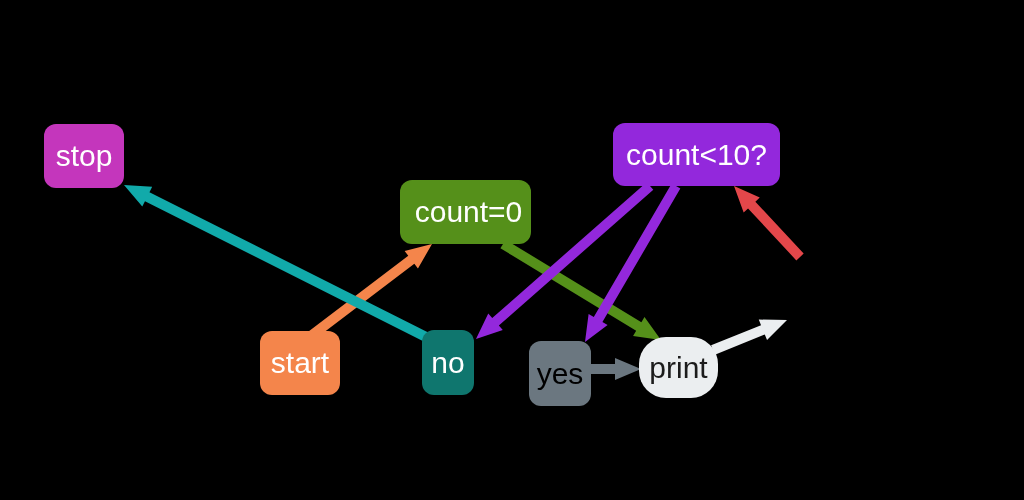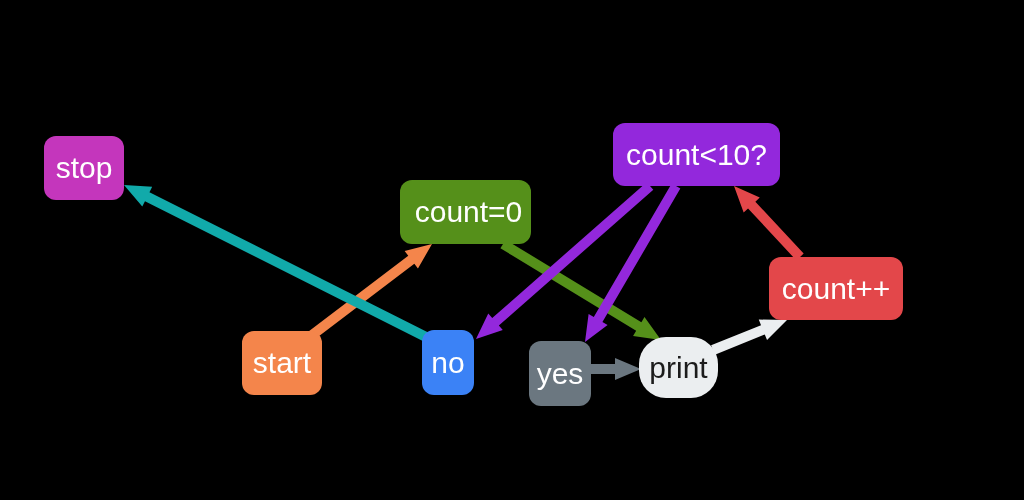--- a/index.html
+++ b/index.html
@@ -55,45 +55,42 @@
       <polygon points="302.02,348.98 414.32,263.71 417.95,268.48 432.00,244.00 404.64,250.96 408.27,255.74 295.98,341.02" fill="#F4854B"></polygon>
       <polygon points="500.40,248.27 636.18,330.77 633.07,335.90 661.00,340.00 644.49,317.10 641.38,322.23 505.60,239.73" fill="#55901A"></polygon>
       <polygon points="646.70,182.25 492.22,318.08 488.26,313.57 476.00,339.00 502.79,330.09 498.83,325.59 653.30,189.75" fill="#9328DC"></polygon>
       <polygon points="671.68,183.48 593.78,317.02 588.60,314.00 585.00,342.00 607.60,325.08 602.42,322.06 680.32,188.52" fill="#9328DC"></polygon>
       <polygon points="591.00,374.00 615.00,374.00 615.00,380.00 641.00,369.00 615.00,358.00 615.00,364.00 591.00,364.00" fill="#6B7780"></polygon>
       <polygon points="714.88,354.63 764.78,334.40 767.04,339.96 787.00,320.00 758.77,319.57 761.03,325.13 711.12,345.37" fill="#EBEEF0"></polygon>
       <polygon points="803.66,253.60 755.36,201.64 759.76,197.55 734.00,186.00 743.65,212.53 748.04,208.45 796.34,260.40" fill="#E3474A"></polygon>
       <polygon points="430.25,333.53 149.47,192.22 152.17,186.86 124.00,185.00 142.28,206.51 144.98,201.15 425.75,342.47" fill="#11AAAA"></polygon>
     </svg>
 
-  <div class="node" style="left: 44px; top: 136px; width: 80px; height: 64px; background: rgb(196, 54, 188); color: rgb(255, 255, 255);">
+  <div class="node" style="left: 44px; top: 124px; width: 80px; height: 64px; background: rgb(196, 54, 188); color: rgb(255, 255, 255);">
     <span class="node-label">stop</span>
   </div>
 
   <div class="node" style="left: 400px; top: 180px; width: 131px; height: 64px; background: rgb(85, 144, 26); color: rgb(255, 255, 255); padding-left: 6px;">
     <span class="node-label">count=0</span>
   </div>
 
   <div class="node" style="left: 613px; top: 123px; width: 167px; height: 63px; background: rgb(147, 40, 220); color: rgb(255, 255, 255);">
     <span class="node-label">count&lt;10?</span>
   </div>
 
-  <div class="node" style="left: 769px; top: 257px; width: 134px; height: 63px; background: rgb(227, 71, 74); color: rgb(255, 255, 255);">
-    <span class="node-label">count++</span>
-  </div>
 
-  <div class="node" style="left: 242px; top: 331px; width: 80px; height: 64px; background: rgb(244, 133, 75); color: rgb(255, 255, 255);">
+  <div class="node" style="left: 260px; top: 331px; width: 80px; height: 64px; background: rgb(244, 133, 75); color: rgb(255, 255, 255);">
     <span class="node-label">start</span>
   </div>
 
-  <div class="node" style="left: 422px; top: 330px; width: 52px; height: 65px; background: #3b82f6; color: rgb(255, 255, 255);">
+  <div class="node" style="left: 422px; top: 330px; width: 52px; height: 65px; background: #0f766e; color: rgb(255, 255, 255);">
     <span class="node-label">no</span>
   </div>
 
-  <div class="node" style="left: 529px; top: 341px; width: 62px; height: 65px; background: rgb(107, 119, 128); color: #ffffff;">
+  <div class="node" style="left: 529px; top: 341px; width: 62px; height: 65px; background: rgb(107, 119, 128); color: #000000;">
     <span class="node-label">yes</span>
   </div>
 
   <div class="node" style="left: 639px; top: 337px; width: 79px; height: 61px; background: rgb(235, 238, 240); color: rgb(28, 28, 28); border-radius: 27px;">
     <span class="node-label">print</span>
   </div>
 
 </div>
 
 </body></html>

